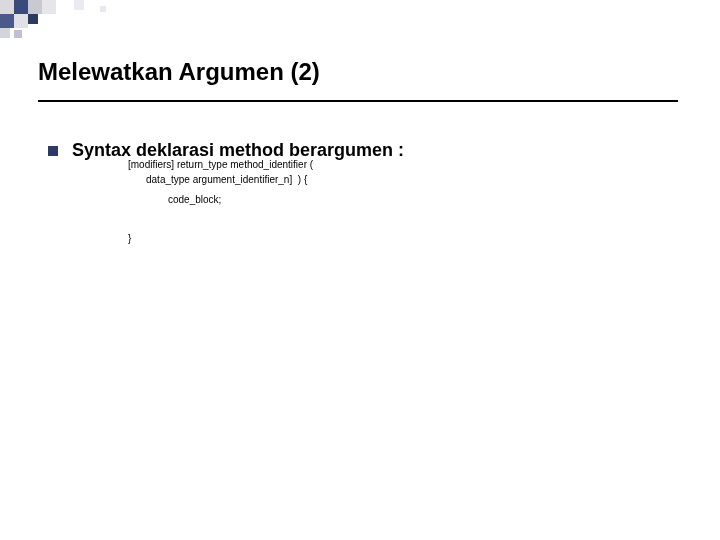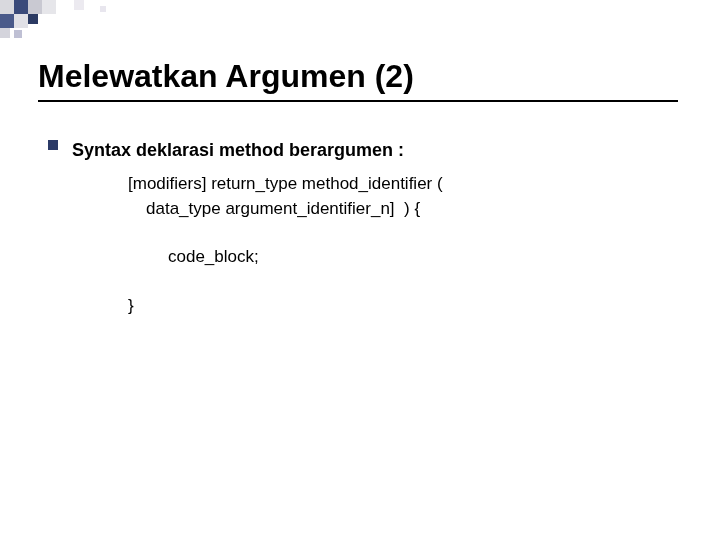--- a/index.html
+++ b/index.html
@@ -14,65 +14,66 @@
   .corner-deco {
     position: absolute;
     top: 0;
     left: 0;
     width: 120px;
     height: 40px;
   }
   .sq { position: absolute; }
   .title {
     font-family: Arial, Helvetica, sans-serif;
-    font-size: 32px;
+    font-size: 24px;
     font-weight: bold;
     color: #000;
     position: absolute;
     top: 58px;
     left: 38px;
   }
   .title-underline {
     position: absolute;
     top: 100px;
     left: 38px;
     width: 640px;
     height: 2px;
     background: #000;
   }
   .bullet-row {
     position: absolute;
     top: 140px;
     left: 48px;
     display: flex;
+    align-items: center;
     gap: 14px;
   }
   .bullet-square {
     width: 10px;
     height: 10px;
     background: #2b3a67;
     flex-shrink: 0;
   }
   .subtitle {
     font-size: 18px;
     font-weight: bold;
     color: #000;
   }
   .code-block {
     position: absolute;
-    top: 172px;
+    top: 158px;
     left: 128px;
-    font-size: 17px;
+    font-size: 10px;
     color: #000;
     line-height: 1.45;
   }
   .code-line { white-space: pre; }
   .indent1 { padding-left: 18px; }
   .code-line-gap { margin-top: 20px; }
-  .code-line-cb { margin-top: 24px; padding-left: 40px; }
+  .code-line-cb { margin-top: 6px; padding-left: 40px; }
   .code-line-close { margin-top: 24px; }
 </style>
 </head>
 <body>
 
 <div class="corner-deco">
   <div class="sq" style="left:0;top:0;width:14px;height:14px;background:#d9d9de;"></div>
   <div class="sq" style="left:14px;top:0;width:14px;height:14px;background:#3a4a7a;"></div>
   <div class="sq" style="left:28px;top:0;width:14px;height:14px;background:#c9c9d2;"></div>
   <div class="sq" style="left:42px;top:0;width:14px;height:14px;background:#e6e6ea;"></div>

